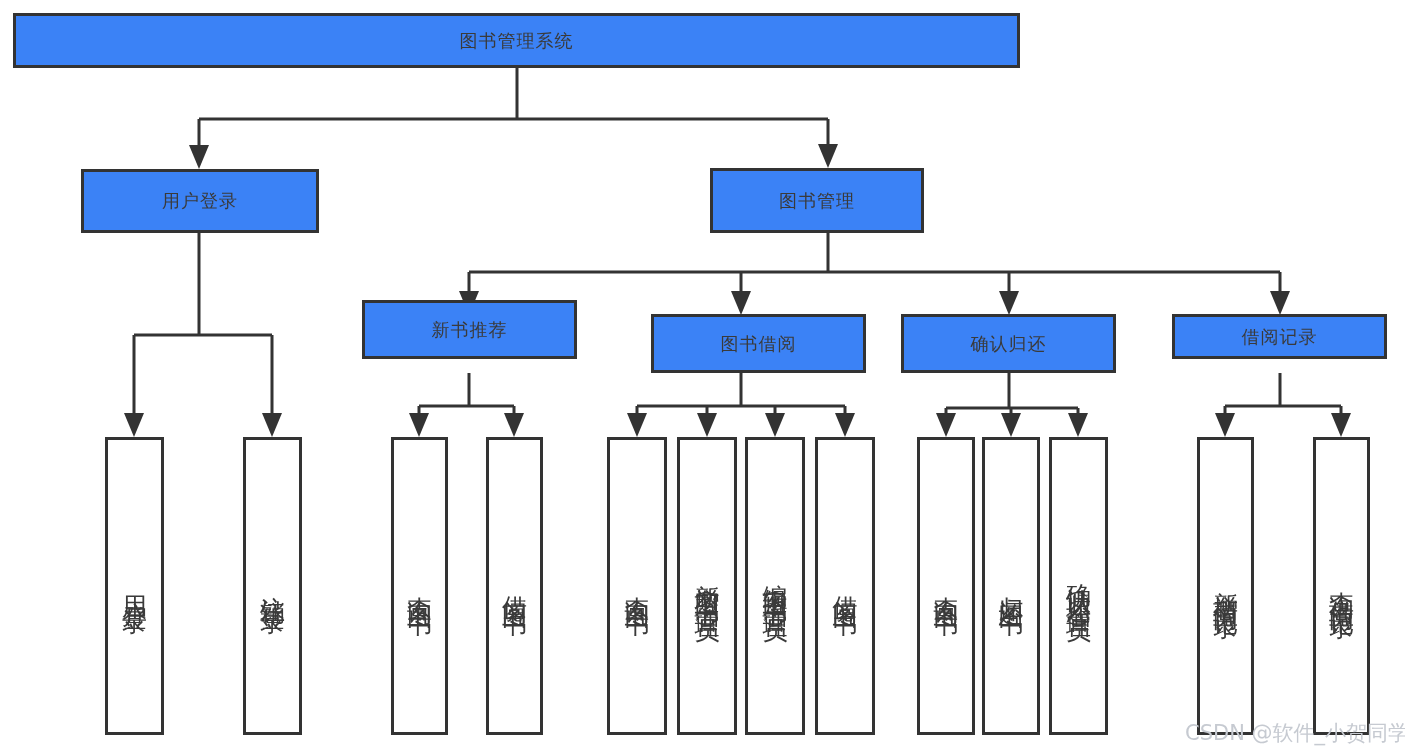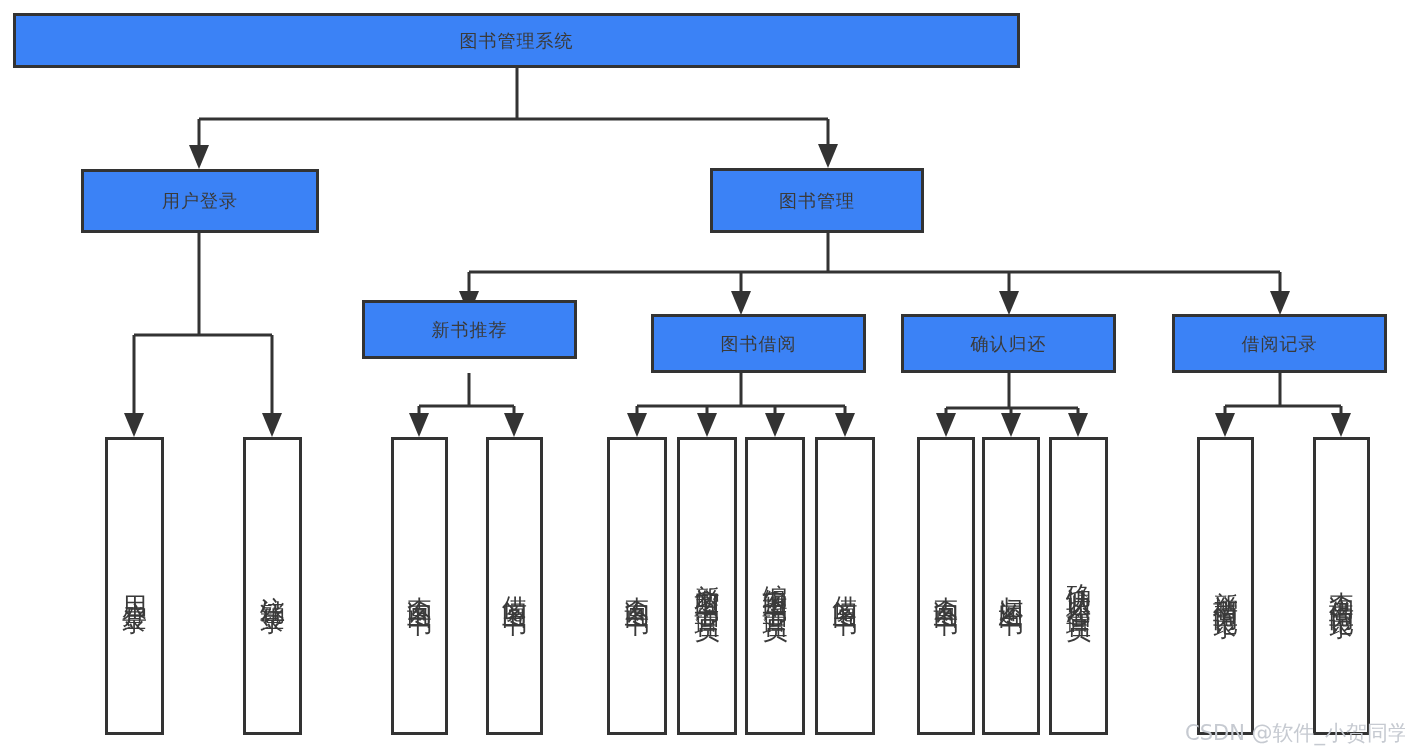--- a/index.html
+++ b/index.html
@@ -93,21 +93,21 @@
   </svg>
 
   <div class="hnode" style="left:13px;top:13px;width:1007px;height:55px">图书管理系统</div>
 
   <div class="hnode" style="left:81px;top:169px;width:238px;height:64px">用户登录</div>
   <div class="hnode" style="left:710px;top:168px;width:214px;height:65px">图书管理</div>
 
   <div class="hnode" style="left:362px;top:300px;width:215px;height:59px">新书推荐</div>
   <div class="hnode" style="left:651px;top:314px;width:215px;height:59px">图书借阅</div>
   <div class="hnode" style="left:901px;top:314px;width:215px;height:59px">确认归还</div>
-  <div class="hnode" style="left:1172px;top:314px;width:215px;height:59px">借阅记录</div>
+  <div class="hnode" style="left:1172px;top:314px;width:215px;height:45px">借阅记录</div>
 
   <div class="vnode" style="left:105px;width:59px">用户登录</div>
   <div class="vnode" style="left:243px;width:59px">注销登录</div>
 
   <div class="vnode" style="left:391px;width:57px">查询图书</div>
   <div class="vnode" style="left:486px;width:57px">借阅图书</div>
 
   <div class="vnode" style="left:607px;width:60px">查询图书</div>
   <div class="vnode" style="left:677px;width:60px">新增图书（管理员）</div>
   <div class="vnode" style="left:745px;width:60px">编辑图书（管理员）</div>

